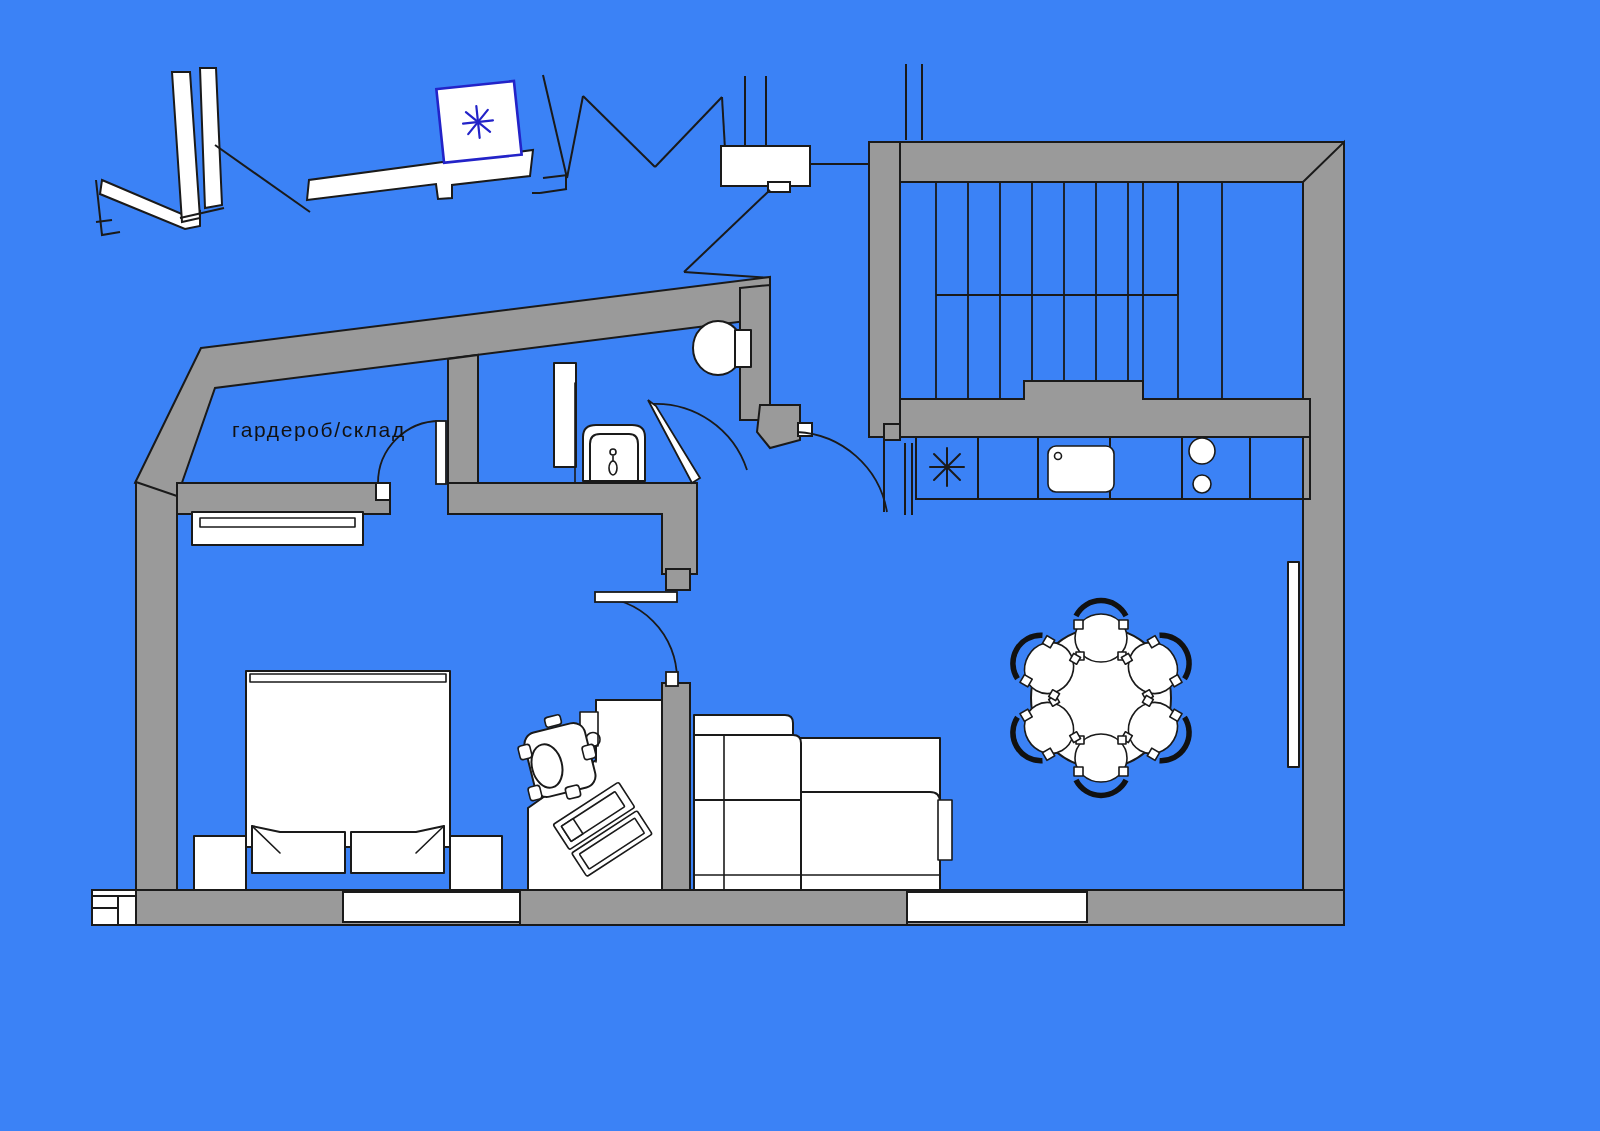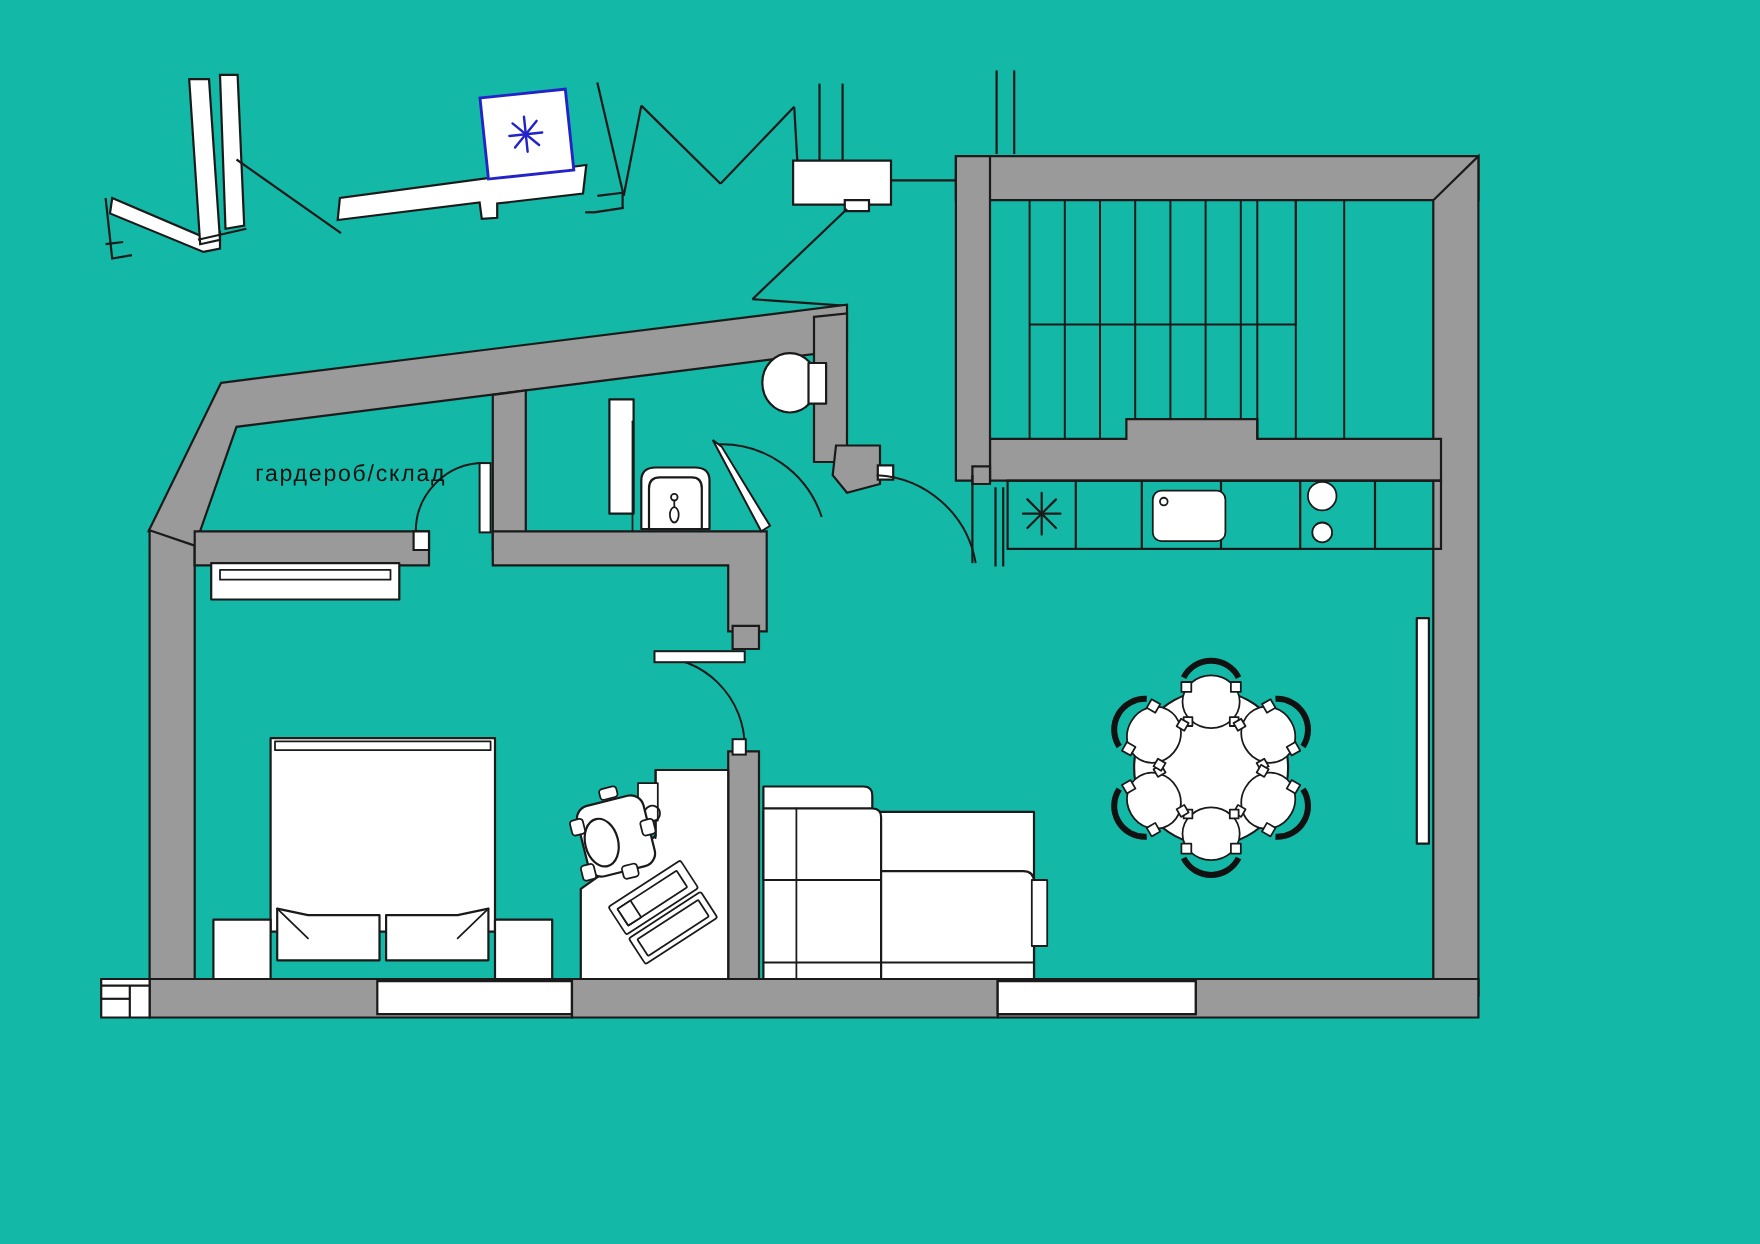--- a/index.html
+++ b/index.html
@@ -10,21 +10,21 @@
   body {
     width: 1600px;
     height: 1131px;
     font-family: "Liberation Sans", sans-serif;
     overflow: hidden;
   }
   #plan-root {
     position: relative;
     width: 1600px;
     height: 1131px;
-    background: #14b8a6;
+    background: #3b82f6;
   }
   svg.plan-svg {
     position: absolute;
     top: 0;
     left: 0;
     width: 1600px;
     height: 1131px;
     display: block;
   }
   .wall-solid {

